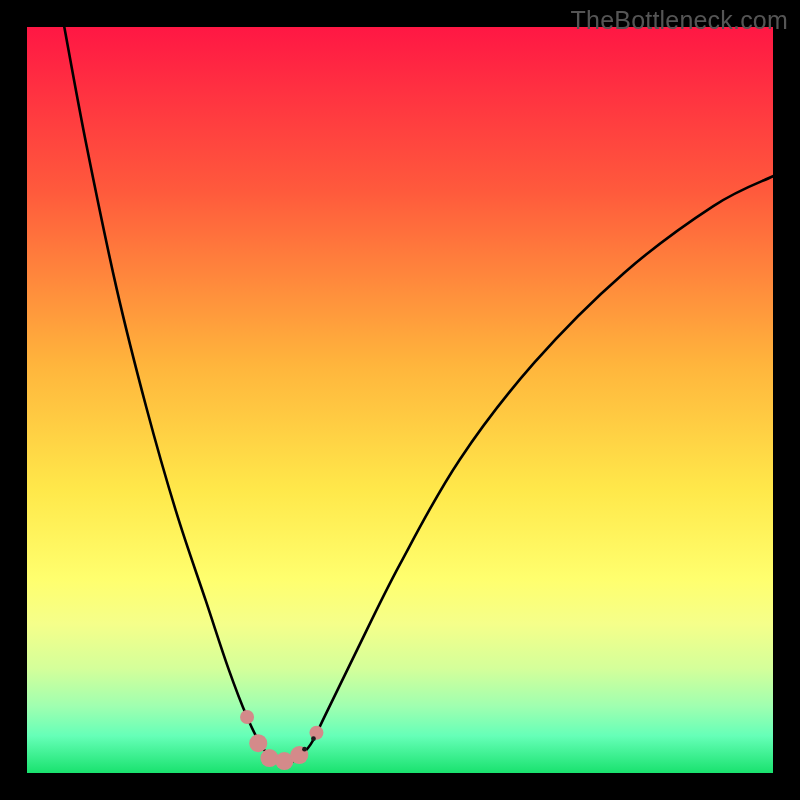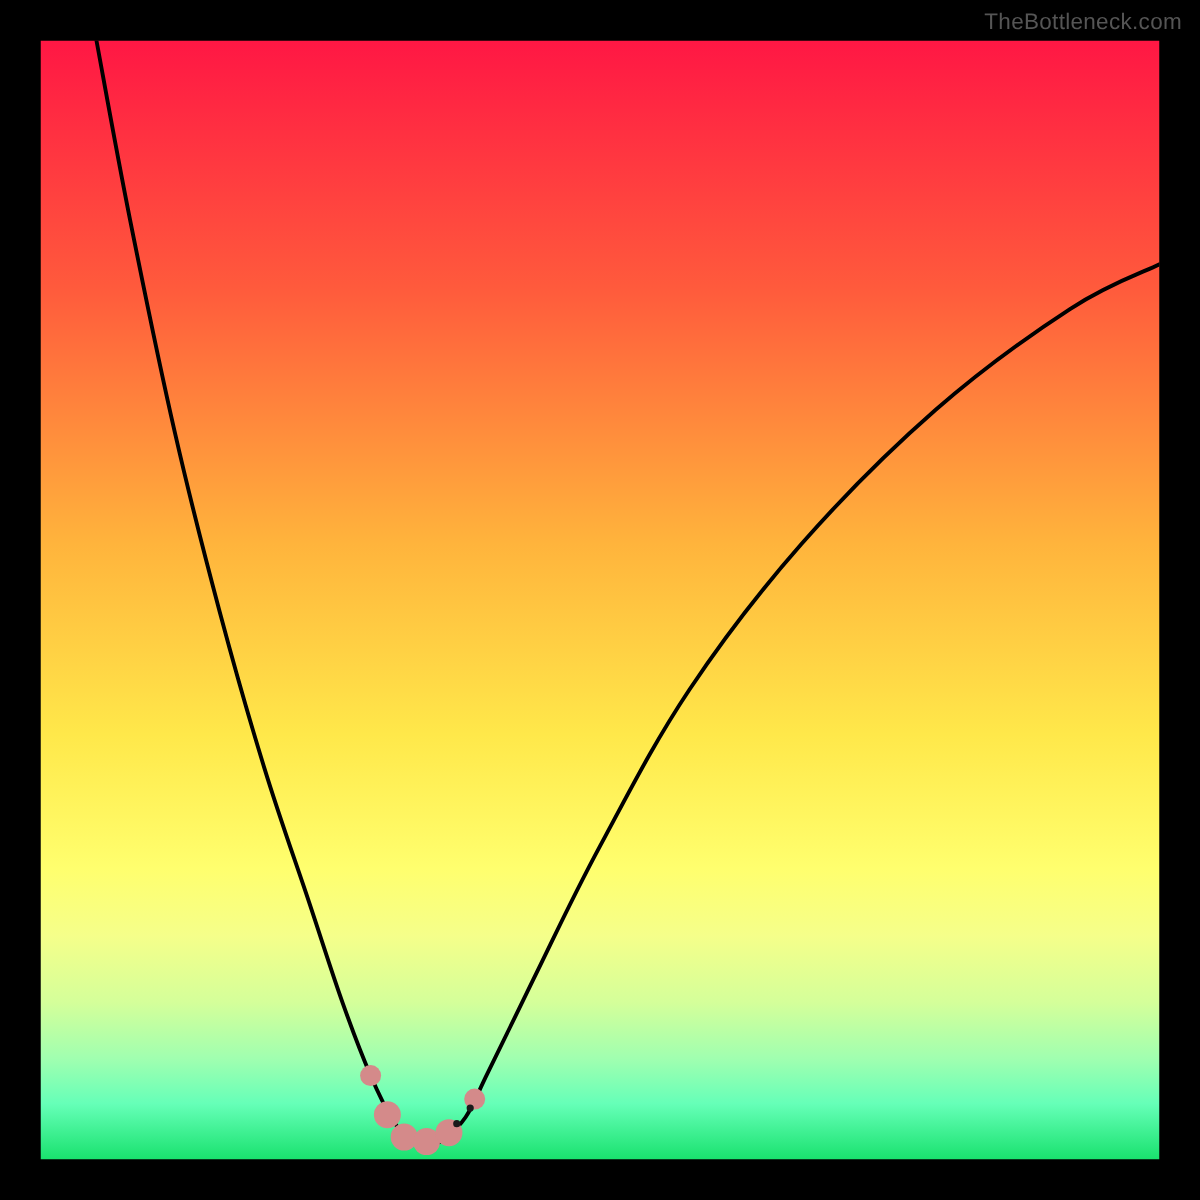--- a/index.html
+++ b/index.html
@@ -14,21 +14,21 @@
     position: relative;
     width: 800px;
     height: 800px;
     background: #000;
     box-sizing: border-box;
   }
   .watermark {
     position: absolute;
     top: 6px;
     right: 12px;
-    font-size: 15px;
+    font-size: 25px;
     font-weight: 500;
     color: #555;
     letter-spacing: 0.2px;
     z-index: 3;
   }
   svg.plot {
     position: absolute;
     left: 27px;
     top: 27px;
     width: 746px;

